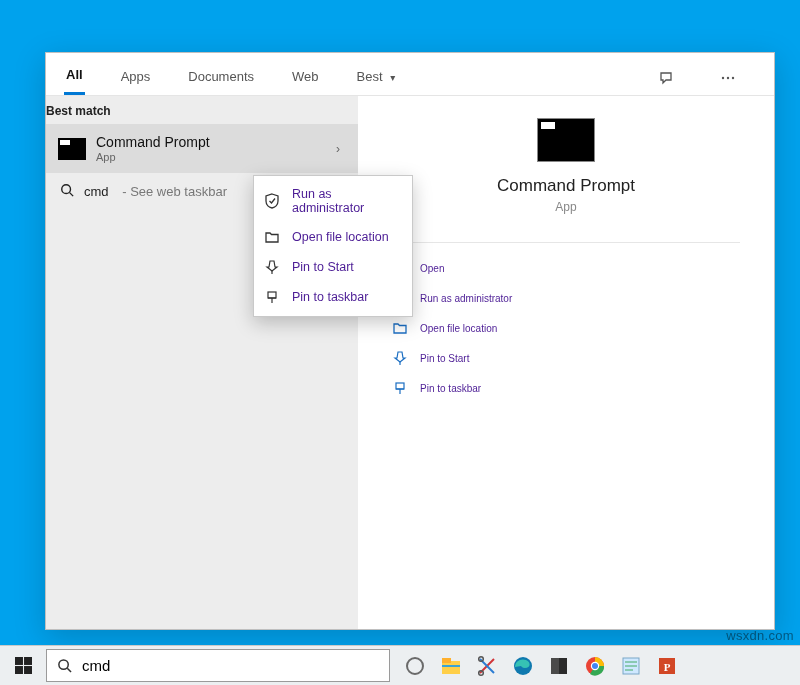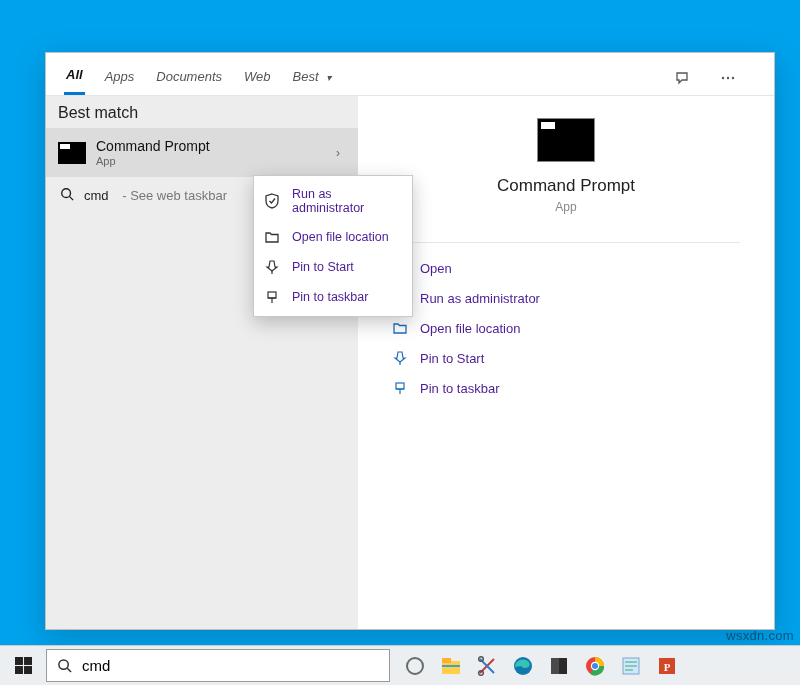--- a/index.html
+++ b/index.html
@@ -25,36 +25,35 @@
     width: 730px; height: 578px;
     background: #fff;
     border: 1px solid #bfbfbf;
     box-shadow: 0 8px 30px rgba(0,0,0,.18);
     display: flex; flex-direction: column;
   }
   .tabs {
     display: flex; align-items: center;
     padding: 8px 32px 0 18px;
     border-bottom: 1px solid #e5e5e5;
-    gap: 18px;
+    gap: 34px;
     color: #555;
     font-size: 13px;
-    font-style: italic;
   }
   .tab { padding: 6px 2px 10px; cursor: pointer; }
   .tab.active { color: #111; font-weight: 600; border-bottom: 3px solid #0078d4; }
   .tab .chev { font-size: 10px; margin-left: 4px; }
   .tabs .spacer { flex: 1; }
   .top-icon { padding: 4px 6px; color: #555; cursor: pointer; }
   .top-icon svg { width: 16px; height: 16px; display: block; }
 
   .content { flex: 1; display: flex; min-height: 0; }
   .left-pane { width: 312px; background: #ededed; display: flex; flex-direction: column; }
   .section-header {
-    padding: 8px 12px 6px; font-size: 16px; color: #222; font-weight: 400;
+    padding: 8px 0 6px; font-size: 12px; color: #222; font-weight: 700;
   }
   .result-row {
     display: flex; align-items: center; gap: 10px;
     padding: 10px 12px;
   }
   .result-row.selected { background: #dcdcdc; }
   .app-icon {
     width: 28px; height: 22px; background: #000; position: relative;
   }
   .app-icon::before {
@@ -84,21 +83,21 @@
   }
   .big-icon::before {
     content: ""; position: absolute; left: 3px; top: 3px; width: 14px; height: 7px; background: #fff;
   }
   .preview-title { font-size: 17px; color: #222; font-weight: 400; }
   .preview-sub { font-size: 12px; color: #888; margin-top: 4px; }
   .divider { height: 1px; background: #e6e6e6; margin: 12px 34px 6px; }
   .action-list { padding: 4px 22px; }
   .action {
     display: flex; align-items: center; gap: 12px;
-    padding: 7px 12px; color: #222; font-size: 13px; cursor: pointer;
+    padding: 7px 12px; color: #222; font-size: 10px; cursor: pointer;
     border-radius: 2px;
   }
   .action svg { width: 16px; height: 16px; flex: 0 0 16px; color: #1b6ec2; }
   .action .lbl { color: #4c1d95; }
 
   
   .context-menu {
     position: absolute;
     left: 253px; top: 175px;
     width: 160px;

